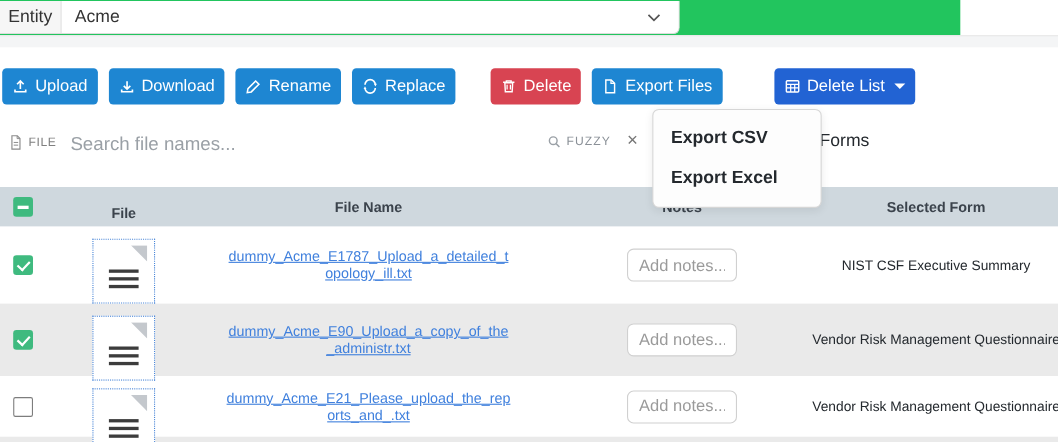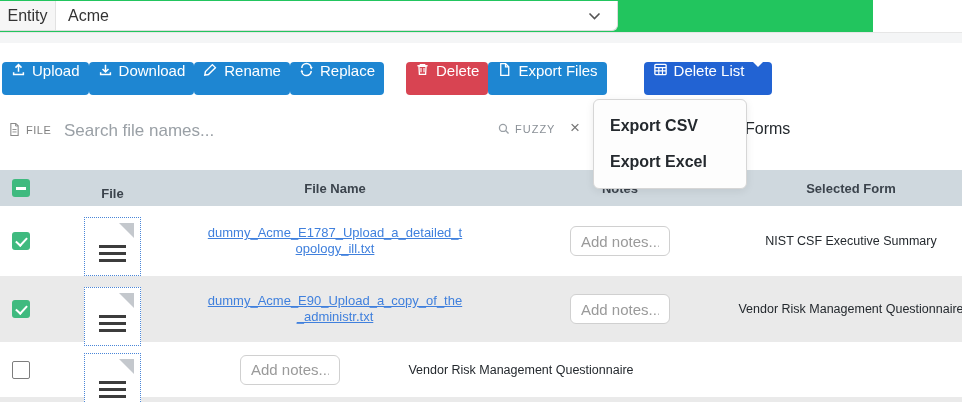--- a/index.html
+++ b/index.html
@@ -13,21 +13,21 @@
   .entity-label{width:55px;background:#f6f6f6;border-right:1px solid #e2e2e2;display:flex;
                 align-items:center;justify-content:center;font-size:16px;color:#333;}
   .entity-select{flex:1;display:flex;align-items:center;padding-left:12px;font-size:16px;color:#333;
                  position:relative;cursor:pointer;}
   .entity-select .chev{position:absolute;right:16px;top:11px;}
   .view-toggle{position:absolute;top:0;right:0;height:32px;}
   .subbar{position:absolute;top:32px;left:0;width:962px;height:10px;background:#f4f5f6;border-top:1px solid #e6e6e6;}
 
   
   .toolbar{position:absolute;top:62px;left:2px;display:flex;align-items:center;}
-  .tbtn{height:33px;display:flex;gap:6px;padding:0 9px;
+  .tbtn{height:33px;display:flex;align-items:center;gap:6px;padding:0 9px;margin-right:10px;
         border:none;border-radius:4px;color:#fff;font-size:15px;cursor:pointer;font-family:inherit;white-space:nowrap;}
   .btn-blue{background:var(--accent-blue,#1e86d2);}
   .btn-red{background:var(--danger-red,#d84452);margin-left:22px;}
   .btn-navy{background:var(--dark-blue,#2263d3);margin-left:37px;}
   .caret{width:0;height:0;border-left:5px solid transparent;border-right:5px solid transparent;
          border-top:5px solid #fff;margin-left:3px;}
 
   
   .export-menu{position:absolute;left:593px;top:99px;width:152px;background:#fdfdfd;
                border:1px solid #d6d6d6;border-radius:6px;box-shadow:0 2px 8px rgba(0,0,0,.08);
@@ -253,20 +253,23 @@
           <span class="cb unchecked"></span>
         </div>
       <div class="c2">
         <div class="thumb">
           <span class="fold"></span>
           <span class="l l1"></span>
             <span class="l l2"></span>
             <span class="l l3"></span>
         </div>
       </div>
+      <div class="c3">
+          <a class="filelink">dummy_Acme_E21_Please_upload_the_reports_and_.txt</a>
+        </div>
       <div class="c4">
           <input class="notes-input" type="text" placeholder="Add notes..." style="">
         </div>
       <div class="c5">
           <span class="formname">Vendor Risk Management Questionnaire</span>
         </div>
     </div>
 
     <div class="rowstrip"></div>
   </div>

